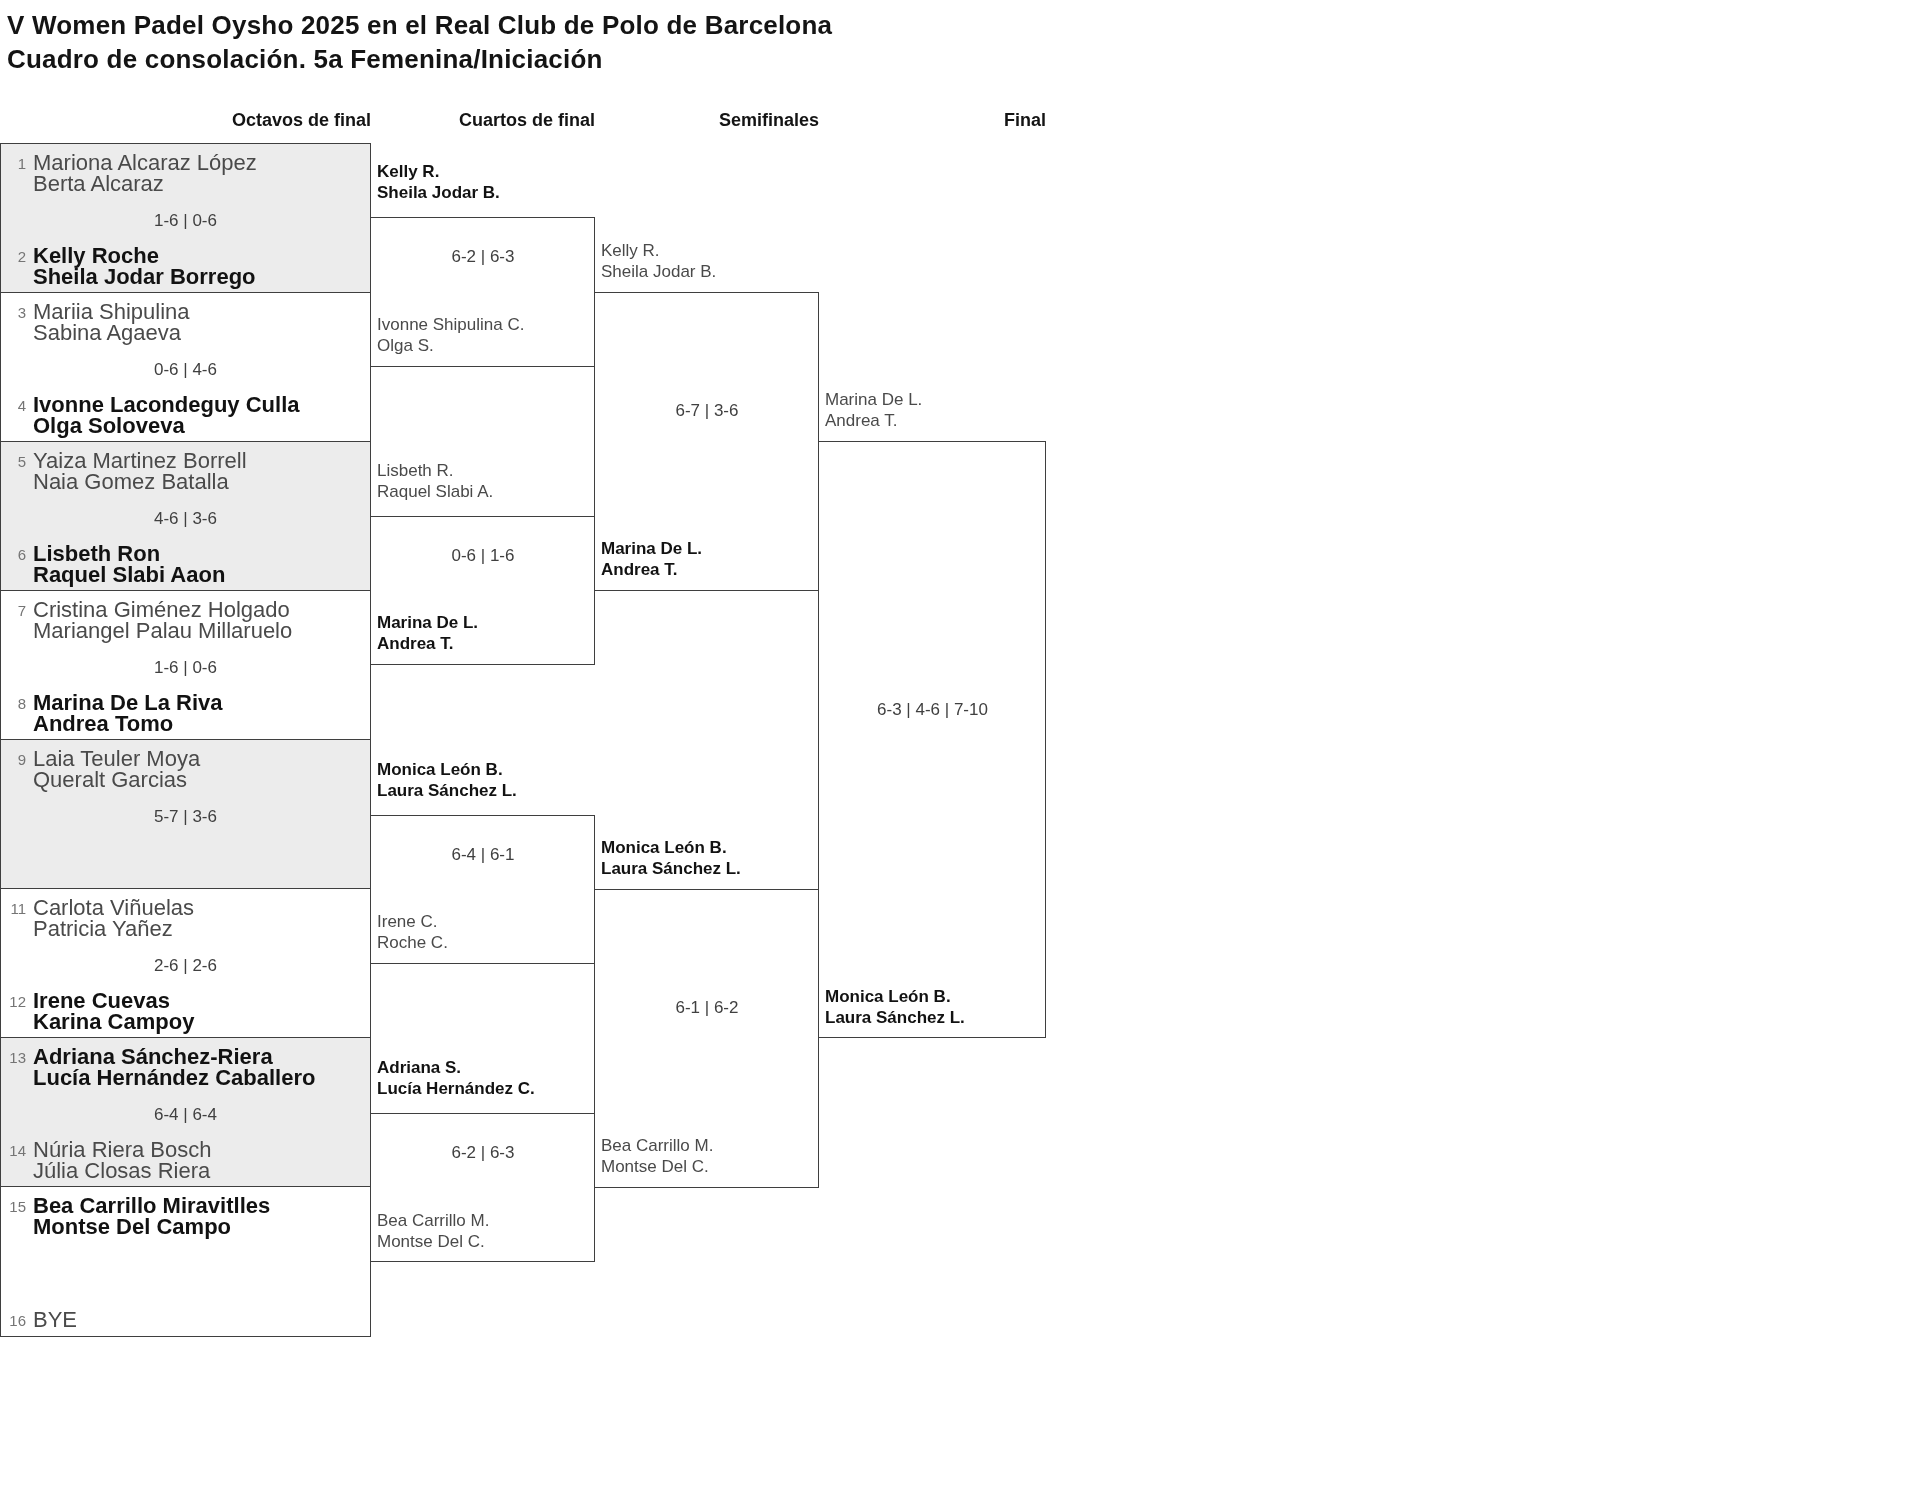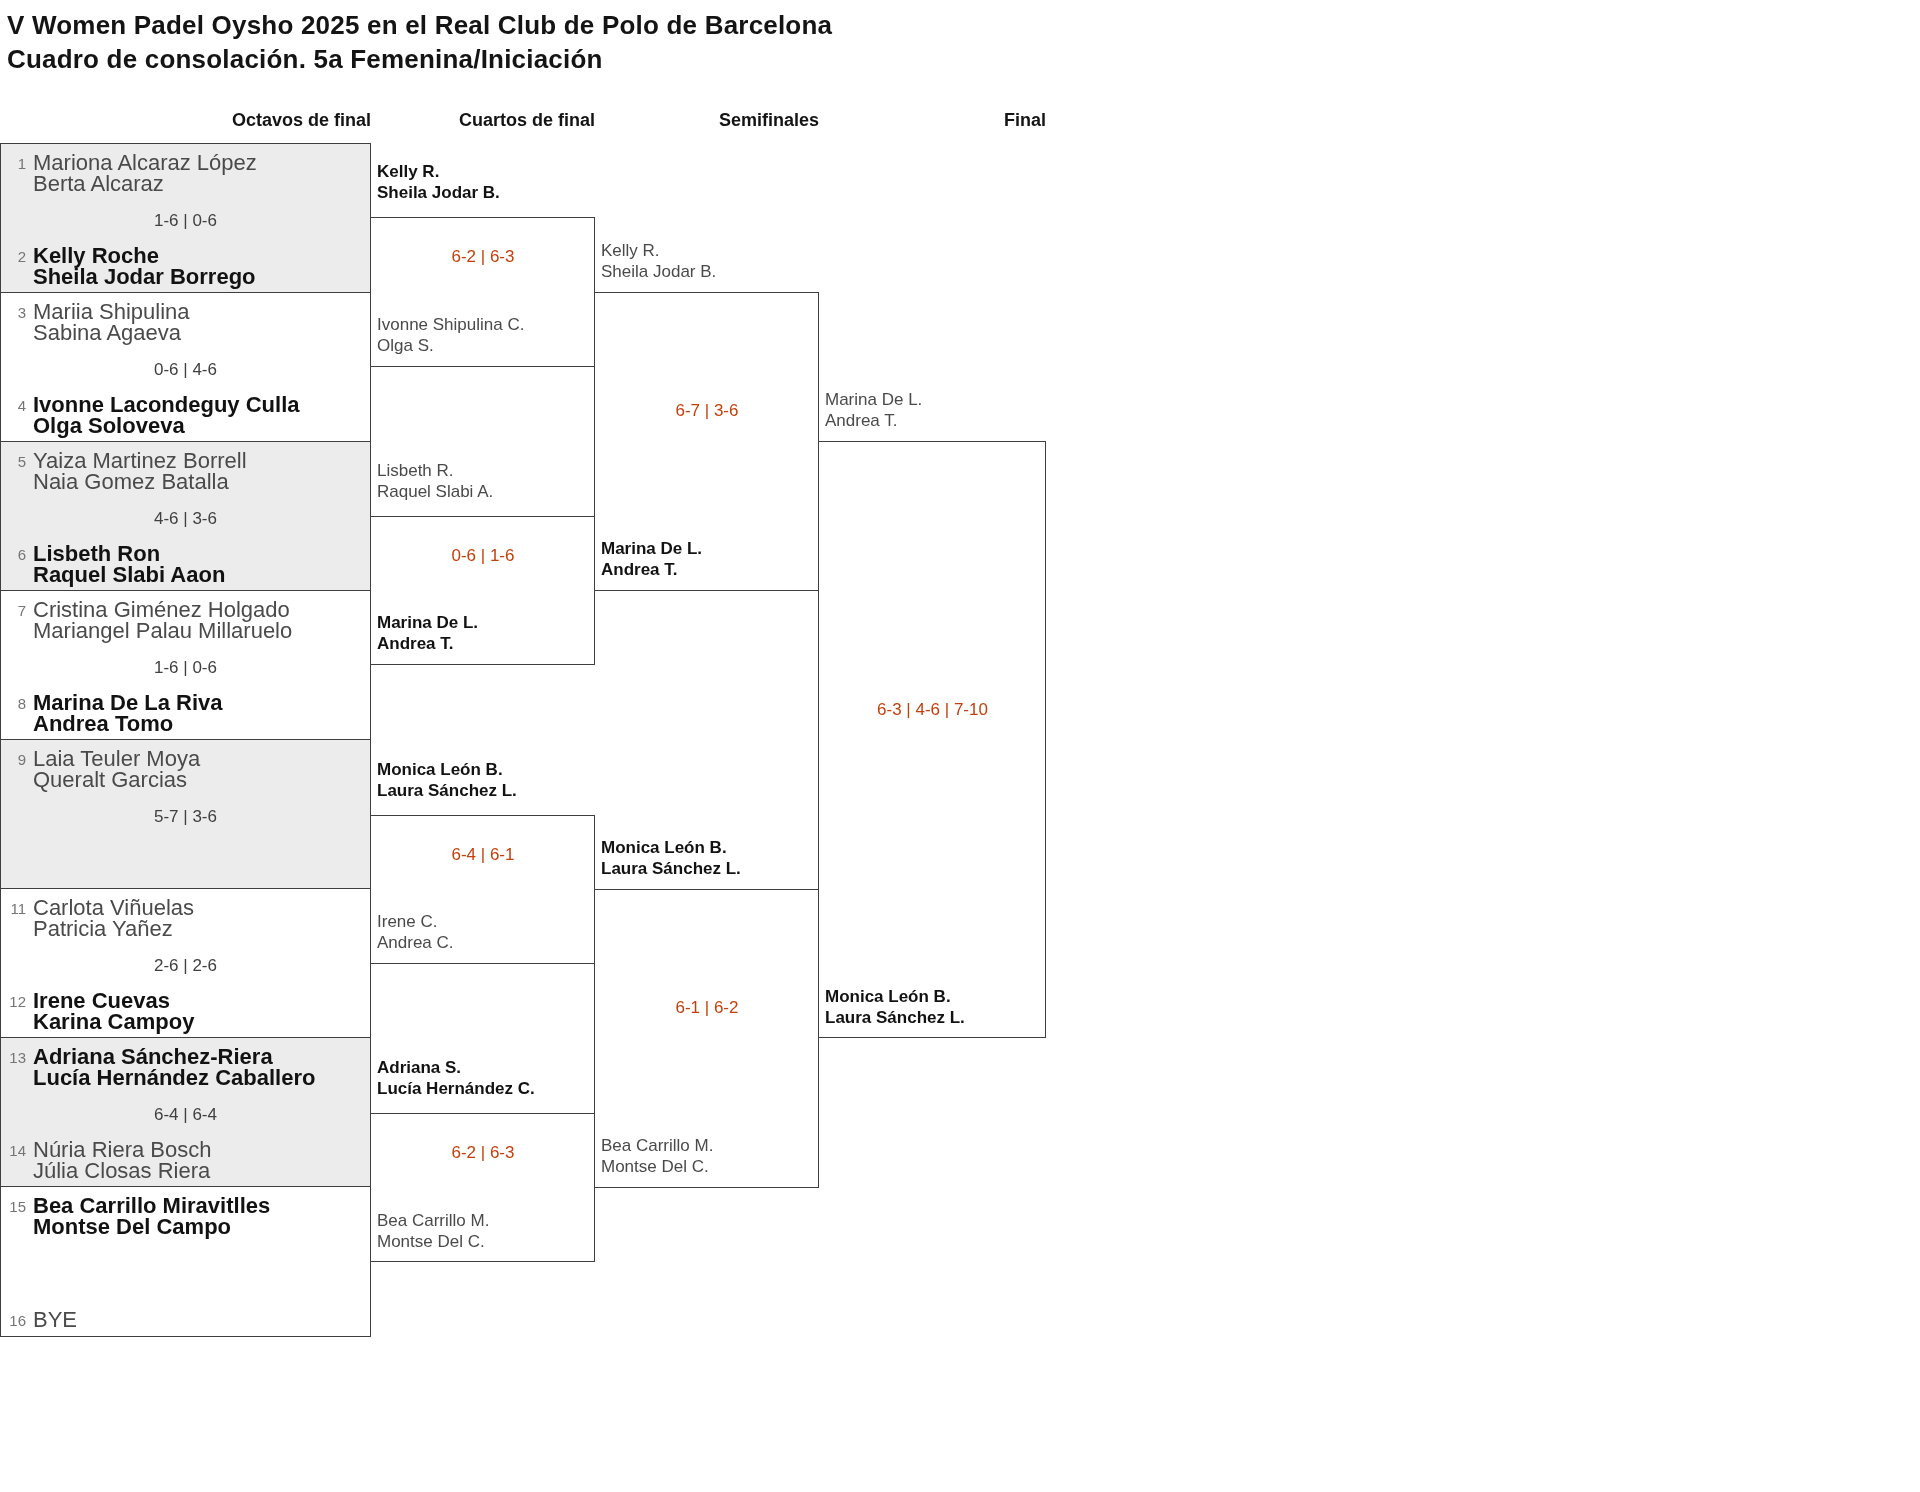--- a/index.html
+++ b/index.html
@@ -61,21 +61,21 @@
   .qf3-bot { left:377px; top:910.9px; }
   .qf4-top { left:377px; top:1057.2px; }
   .qf4-bot { left:377px; top:1209.5px; }
   .sf1-top { left:601px; top:240px;    }
   .sf1-bot { left:601px; top:537.6px;  }
   .sf2-top { left:601px; top:837.2px;  }
   .sf2-bot { left:601px; top:1134.8px; }
   .fin-top { left:825px; top:389.3px;  }
   .fin-bot { left:825px; top:985.5px;  }
 
-  .mscore { position:absolute; text-align:center; font-size:17px; color:#c2410c; }
+  .mscore { position:absolute; text-align:center; font-size:17px; color:#404040; }
   .qf1-score { left:371px; width:224px; top:247.4px;  }
   .qf2-score { left:371px; width:224px; top:546px;    }
   .qf3-score { left:371px; width:224px; top:844.6px;  }
   .qf4-score { left:371px; width:224px; top:1143.2px; }
   .sf1-score { left:595px; width:224px; top:401px;    }
   .sf2-score { left:595px; width:224px; top:998.2px;  }
   .fin-score { left:819px; width:227px; top:700px;    }
 </style>
 </head>
 <body>
@@ -258,21 +258,21 @@
     <span class="nl">Andrea T.</span>
   </div>
 
   <div class="adv qf3-top winner">
     <span class="nl">Monica León B.</span>
     <span class="nl">Laura Sánchez L.</span>
   </div>
   <div class="mscore qf3-score">6-4 | 6-1</div>
   <div class="adv qf3-bot">
     <span class="nl">Irene C.</span>
-    <span class="nl">Andrea C.</span>
+    <span class="nl">Roche C.</span>
   </div>
 
   <div class="adv qf4-top winner">
     <span class="nl">Adriana S.</span>
     <span class="nl">Lucía Hernández C.</span>
   </div>
   <div class="mscore qf4-score">6-2 | 6-3</div>
   <div class="adv qf4-bot">
     <span class="nl">Bea Carrillo M.</span>
     <span class="nl">Montse Del C.</span>

